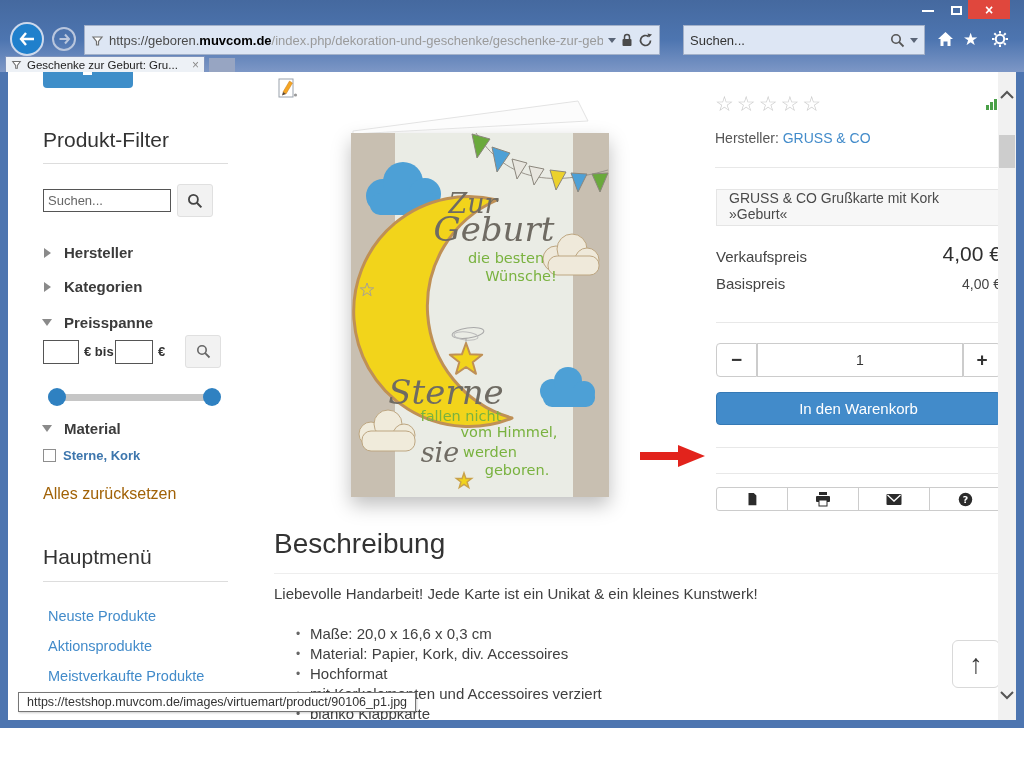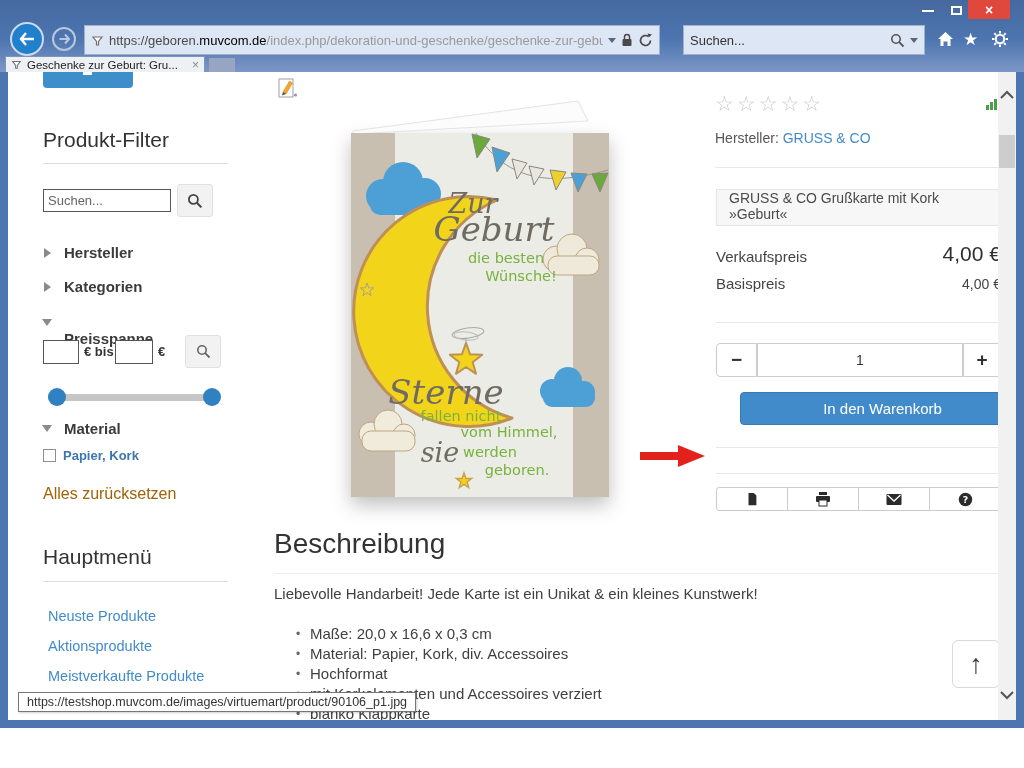--- a/index.html
+++ b/index.html
@@ -6,21 +6,21 @@
   body{width:1024px;height:768px;position:relative;overflow:hidden;background:#fff;
        font-family:"Liberation Sans",sans-serif;-webkit-font-smoothing:antialiased}
   .abs{position:absolute}
   
   #frame{left:0;top:0;width:1024px;height:728px;background:#4d75b0}
   #chrome-top{left:0;top:0;width:1024px;height:72px;
       background:linear-gradient(180deg,#45699f 0%,#4d75b0 55%,#7d97c6 100%)}
   .circle-btn{border-radius:50%;display:flex;align-items:center;justify-content:center}
   .bar-field{background:#dde6f4;border:1px solid #a3b1c9;display:flex;align-items:center;padding:0 6px;gap:5px}
   .url-text{flex:1;font-size:13px;white-space:nowrap;overflow:hidden}
-  .url-scheme{color:#4a4a4a}.url-domain{color:#000;font-weight:400}.url-path{color:#9a9a9a}
+  .url-scheme{color:#4a4a4a}.url-domain{color:#000;font-weight:700}.url-path{color:#9a9a9a}
   .caret{width:0;height:0;border-left:4px solid transparent;border-right:4px solid transparent;border-top:5px solid #5a6577}
   .search-input{flex:1;border:none;background:transparent;font-size:13px;color:#222;outline:none;font-family:"Liberation Sans",sans-serif}
   .search-input::placeholder{color:#333}
   .win-glyph-min{width:12px;height:2px;background:#fff}
   .win-glyph-max{width:11px;height:9px;border:2px solid #fff}
   #win-close{background:#e0473d;color:#fff;font-size:14px;font-weight:bold;display:flex;align-items:center;justify-content:center}
   #tab{background:#edf1f6;border:1px solid #7e93bd;border-bottom:none;display:flex;align-items:center;padding:0 5px;gap:5px;font-size:11.5px;color:#222}
   #tab-title{flex:1;white-space:nowrap;overflow:hidden}
   #tab-close{color:#8a8a8a;font-size:12px;line-height:1}
   
@@ -151,42 +151,42 @@
       </svg>
     </div>
 
     <div class="abs tri-right" style="left:36px;top:176px"></div>
     <div class="abs grp-label" style="left:56px;top:172px">Hersteller</div>
 
     <div class="abs tri-right" style="left:36px;top:210px"></div>
     <div class="abs grp-label" style="left:56px;top:206px">Kategorien</div>
 
     <div class="abs tri-down" style="left:34px;top:247px"></div>
-    <div class="abs grp-label" style="left:56px;top:258px">Preisspanne</div>
+    <div class="abs grp-label" style="left:56px;top:242px">Preisspanne</div>
 
     <input class="abs mini-input" style="left: 35px; top: 268px; width: 36px; height: 24px;">
     <div class="abs" style="left:76px;top:272px;font-size:13px;font-weight:600;color:#333">€ bis</div>
     <input class="abs mini-input" style="left: 107px; top: 268px; width: 38px; height: 24px;">
     <div class="abs" style="left:150px;top:272px;font-size:13px;font-weight:600;color:#333">€</div>
     <div class="abs sq-btn" style="left:177px;top:263px;width:36px;height:33px">
       <svg width="15" height="15" viewBox="0 0 15 15">
         <circle cx="6" cy="6" r="4.2" fill="none" stroke="#666" stroke-width="1.6"></circle>
         <line x1="9.2" y1="9.2" x2="13.5" y2="13.5" stroke="#666" stroke-width="1.8"></line>
       </svg>
     </div>
 
     <div class="abs slider-track" style="left:40px;top:322px;width:172px"></div>
     <div class="abs slider-handle" style="left:40px;top:316px"></div>
     <div class="abs slider-handle" style="left:195px;top:316px"></div>
 
     <div class="abs tri-down" style="left:34px;top:353px"></div>
     <div class="abs grp-label" style="left:56px;top:348px">Material</div>
 
     <div class="abs" style="left:35px;top:377px;width:13px;height:13px;border:1px solid #8e8e8e;background:#fff"></div>
-    <div class="abs" style="left:55px;top:376px;font-size:13px;font-weight:bold;color:#3d76ad">Papier, Kork</div>
+    <div class="abs" style="left:55px;top:376px;font-size:13px;font-weight:bold;color:#3d76ad">Sterne, Kork</div>
 
     <div class="abs" style="left:35px;top:413px;font-size:16px;color:#a16207;cursor:pointer">Alles zurücksetzen</div>
 
     <div class="abs side-heading" style="left:35px;top:473px">Hauptmenü</div>
     <div class="abs h-rule" style="left:35px;top:509px;width:185px"></div>
 
     <a class="abs blue-link" style="left:40px;top:536px">Neuste Produkte</a>
     <a class="abs blue-link" style="left:40px;top:566px">Aktionsprodukte</a>
     <a class="abs blue-link" style="left:40px;top:596px">Meistverkaufte Produkte</a>
 
@@ -292,21 +292,21 @@
     <div class="abs" style="left:800px;top:170px;width:193px;text-align:right;font-size:21px;color:#2e2e2e">4,00 €</div>
     <div class="abs" style="left:708px;top:203px;font-size:15px;color:#444">Basispreis</div>
     <div class="abs" style="left:850px;top:204px;width:143px;text-align:right;font-size:14px;color:#444">4,00 €</div>
 
     <div class="abs sep" style="left:708px;top:250px;width:285px"></div>
 
     <div class="abs stepper-btn" style="left:708px;top:271px;width:41px;height:34px;border-radius:4px 0 0 4px">−</div>
     <input class="abs qty-input" style="left: 749px; top: 271px; width: 206px; height: 34px;" value="1">
     <div class="abs stepper-btn" style="left:955px;top:271px;width:38px;height:34px;border-radius:0 4px 4px 0">+</div>
 
-    <div class="abs cart-btn" style="left:732px;top:320px;width:285px;height:33px">In den Warenkorb</div>
+    <div class="abs cart-btn" style="left:708px;top:320px;width:285px;height:33px">In den Warenkorb</div>
 
     <div class="abs sep" style="left:708px;top:375px;width:285px"></div>
     <div class="abs sep" style="left:708px;top:401px;width:285px"></div>
 
     <svg class="abs" style="left:632px;top:371px" width="66" height="26" viewBox="0 0 66 26">
       <polygon points="0,9 38,9 38,2 65,13 38,24 38,17 0,17" fill="#e2231c"></polygon>
     </svg>
 
     <div class="abs icon-row" style="left:708px;top:415px;width:285px;height:24px">
       <div class="icon-cell">

